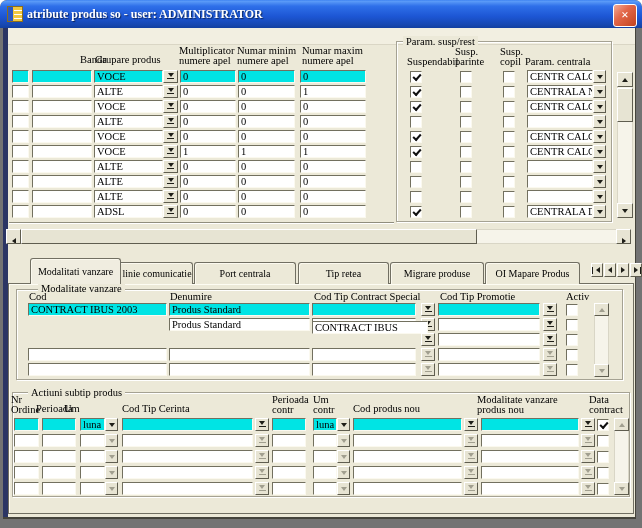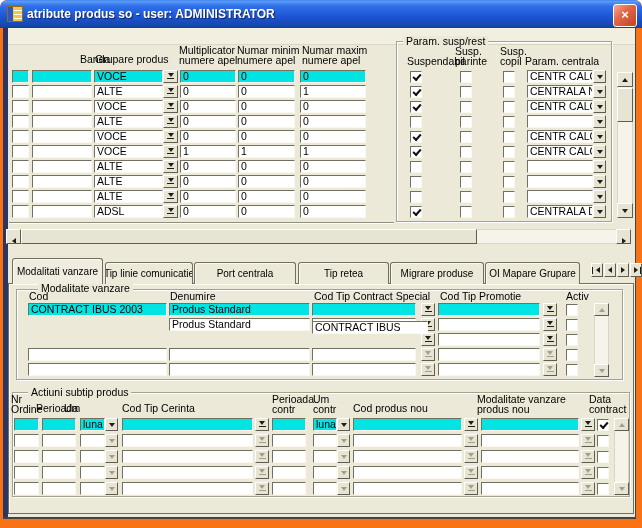--- a/index.html
+++ b/index.html
@@ -1,17 +1,17 @@
 <!DOCTYPE html>
 <html><head>
 <meta charset="utf-8">
 <style>
   html,body{margin:0;padding:0;background:#fff;}
-  .w{position:relative;width:642px;height:528px;background:#f97316;border-radius:7px 7px 0 0;overflow:hidden;
-     font-family:Liberation Sans, sans-serif;font-size:10.5px;color:#000;}
+  .w{position:relative;width:642px;height:528px;background:#737373;border-radius:7px 7px 0 0;overflow:hidden;
+     font-family:Liberation Serif, serif;font-size:10.5px;color:#000;}
   .abs{position:absolute;box-sizing:border-box;}
   
   .titlebar{position:absolute;left:0;top:0;width:642px;height:28px;border-radius:7px 7px 0 0;
     background:linear-gradient(180deg,#3F83F1 0%,#5A9AF7 5%,#2E6FE9 22%,#1C55D3 60%,#1747AF 90%,#1240A0 100%);}
   .appicon{position:absolute;left:7px;top:6px;width:16px;height:16px;border:1px solid #8a6d1d;
     background:linear-gradient(90deg,#2B59C3 0 5px,#F2C940 5px);box-sizing:border-box;}
   .appicon i{position:absolute;left:6px;top:3px;width:8px;height:1px;background:#fff;}
   .appicon i+i{top:7px;} .appicon i+i+i{top:11px;}
   .title{position:absolute;left:27px;top:7px;color:#fff;font-weight:bold;font-size:12px;white-space:nowrap;
     text-shadow:1px 1px 1px rgba(0,0,0,.55);}
@@ -42,21 +42,21 @@
   .cb{width:12px;height:12px;background:#fff;border:1px solid;border-color:#72705F #FBF9EF #FBF9EF #72705F;}
   .cb.on::after{content:"";position:absolute;left:2px;top:2px;width:6px;height:3px;
     border-left:2px solid #101010;border-bottom:2px solid #101010;transform:rotate(-48deg);}
   .track{background:#F6F4EA;border:1px solid #D9D6C6;}
   .gbox{border:1px solid #A5A293;box-shadow:1px 1px 0 #FFFFFF, inset 1px 1px 0 #FFFFFF;}
   .glabel{background:#ECE9D8;padding:0 3px;line-height:11px;white-space:nowrap;}
   .etch{height:0;border-top:1px solid #908E7E;border-bottom:1px solid #FFFFFF;}
   .tab{height:22px;top:262px;background:#ECE9D8;border:1px solid #716F62;border-bottom:none;border-radius:3px 3px 0 0;
     font-size:10px;display:flex;align-items:center;justify-content:center;white-space:nowrap;overflow:hidden;
     box-shadow:inset 1px 1px 0 #FBF9EE;}
-  .tab.active{top:258px;height:26px;background:#F0EDE0;z-index:6;}
+  .tab.active{top:258px;height:26px;background:#F0EDE0;z-index:6;margin-left:18px;}
   .panel{left:8px;top:283px;width:626px;height:231px;border:1px solid #716F62;background:#ECE9D8;
     box-shadow:inset 1px 1px 0 #FDFCF3;z-index:1;}
   .navbtn{width:12px;height:14px;display:flex;align-items:center;justify-content:center;}
 </style>
 </head>
 <body>
 
 <div class="w" id="win">
   <div class="titlebar">
     <span class="appicon">
@@ -109,21 +109,21 @@
       <span style="display:block;margin:4px auto 0;width:4px"><span class="tri right"></span></span>
     </div>
 
   <div class="abs panel"></div>
   <div id="tabs">
       <div class="abs tab active" style="left: 12px; width: 91px; z-index: 6;">Modalitati vanzare</div>
       <div class="abs tab" style="left: 105px; width: 88px; z-index: 5;">Tip linie comunicatie</div>
       <div class="abs tab" style="left: 194px; width: 102px; z-index: 5;">Port centrala</div>
       <div class="abs tab" style="left: 298px; width: 91px; z-index: 5;">Tip retea</div>
       <div class="abs tab" style="left: 390px; width: 94px; z-index: 5;">Migrare produse</div>
-      <div class="abs tab" style="left: 485px; width: 95px; z-index: 5;">OI Mapare Grupare</div>
+      <div class="abs tab" style="left: 485px; width: 95px; z-index: 5;">OI Mapare Produs</div>
     </div>
   <div class="abs btn navbtn" style="left:591px;top:263px;z-index:7">
       <span class="vbar"></span>
       <span class="tri left"></span>
     </div>
   <div class="abs btn navbtn" style="left:604px;top:263px;z-index:7">
       <span class="tri left"></span>
     </div>
   <div class="abs btn navbtn" style="left:617px;top:263px;z-index:7">
       <span class="tri right"></span>

